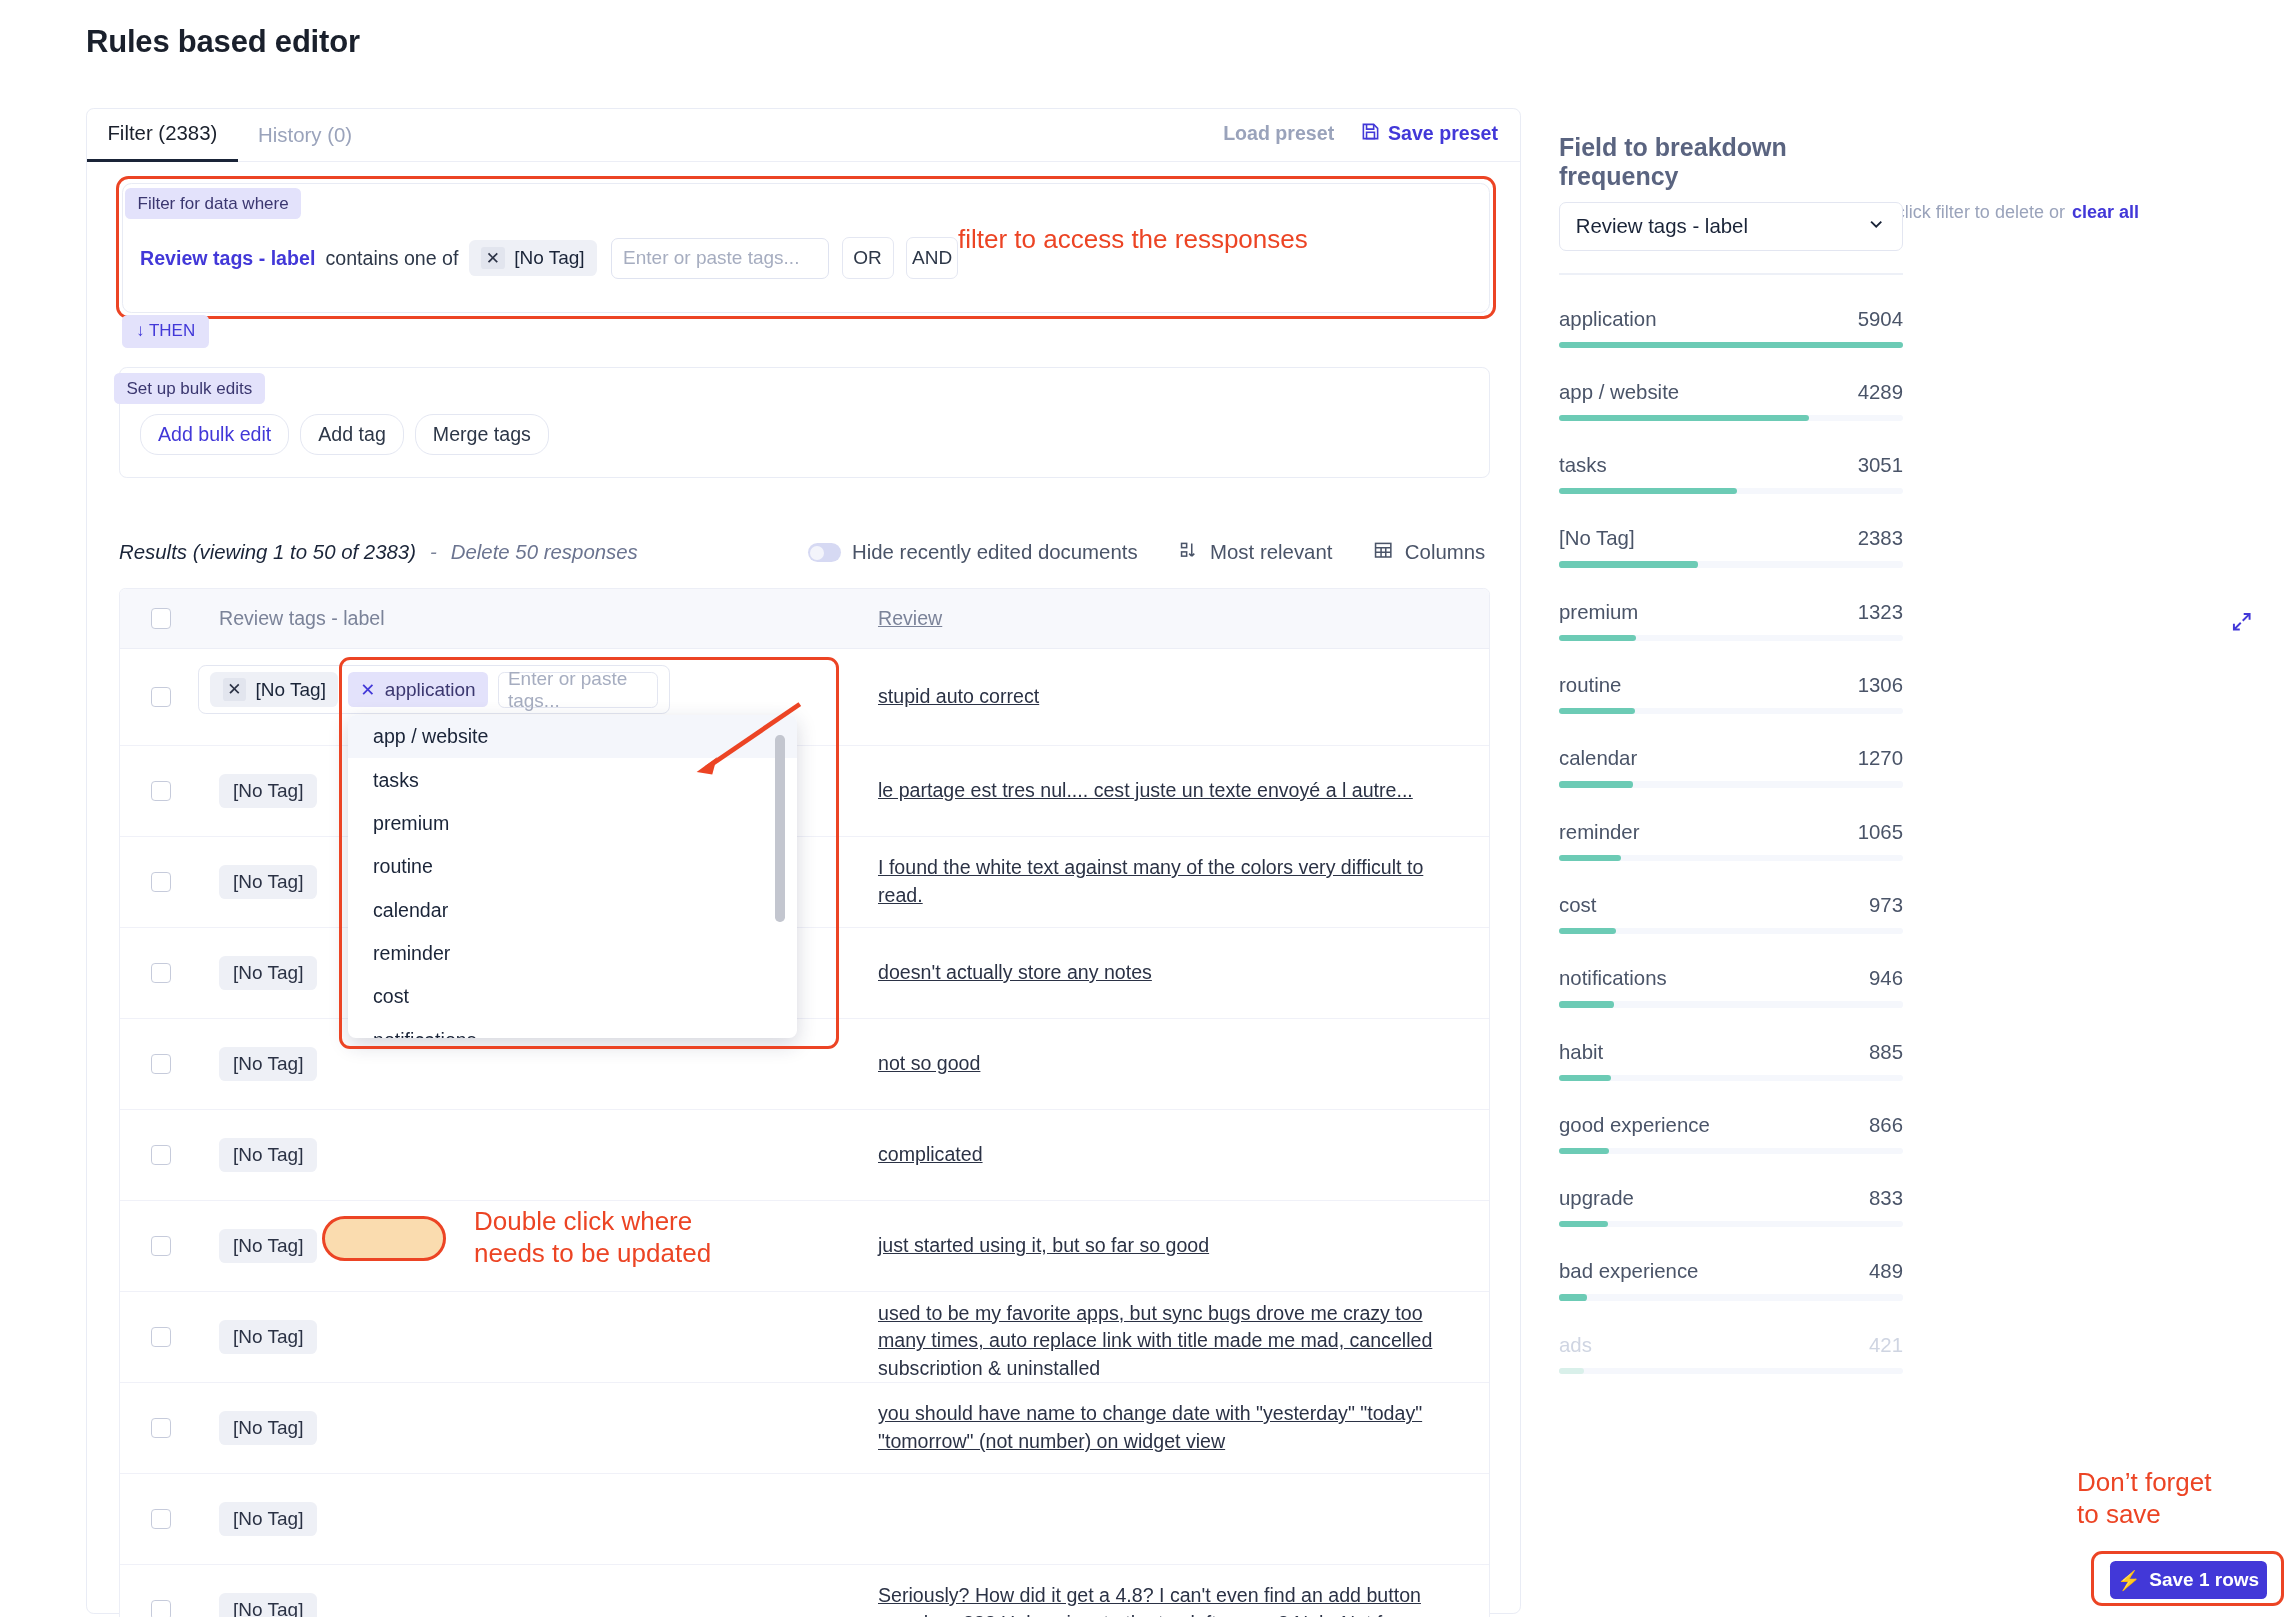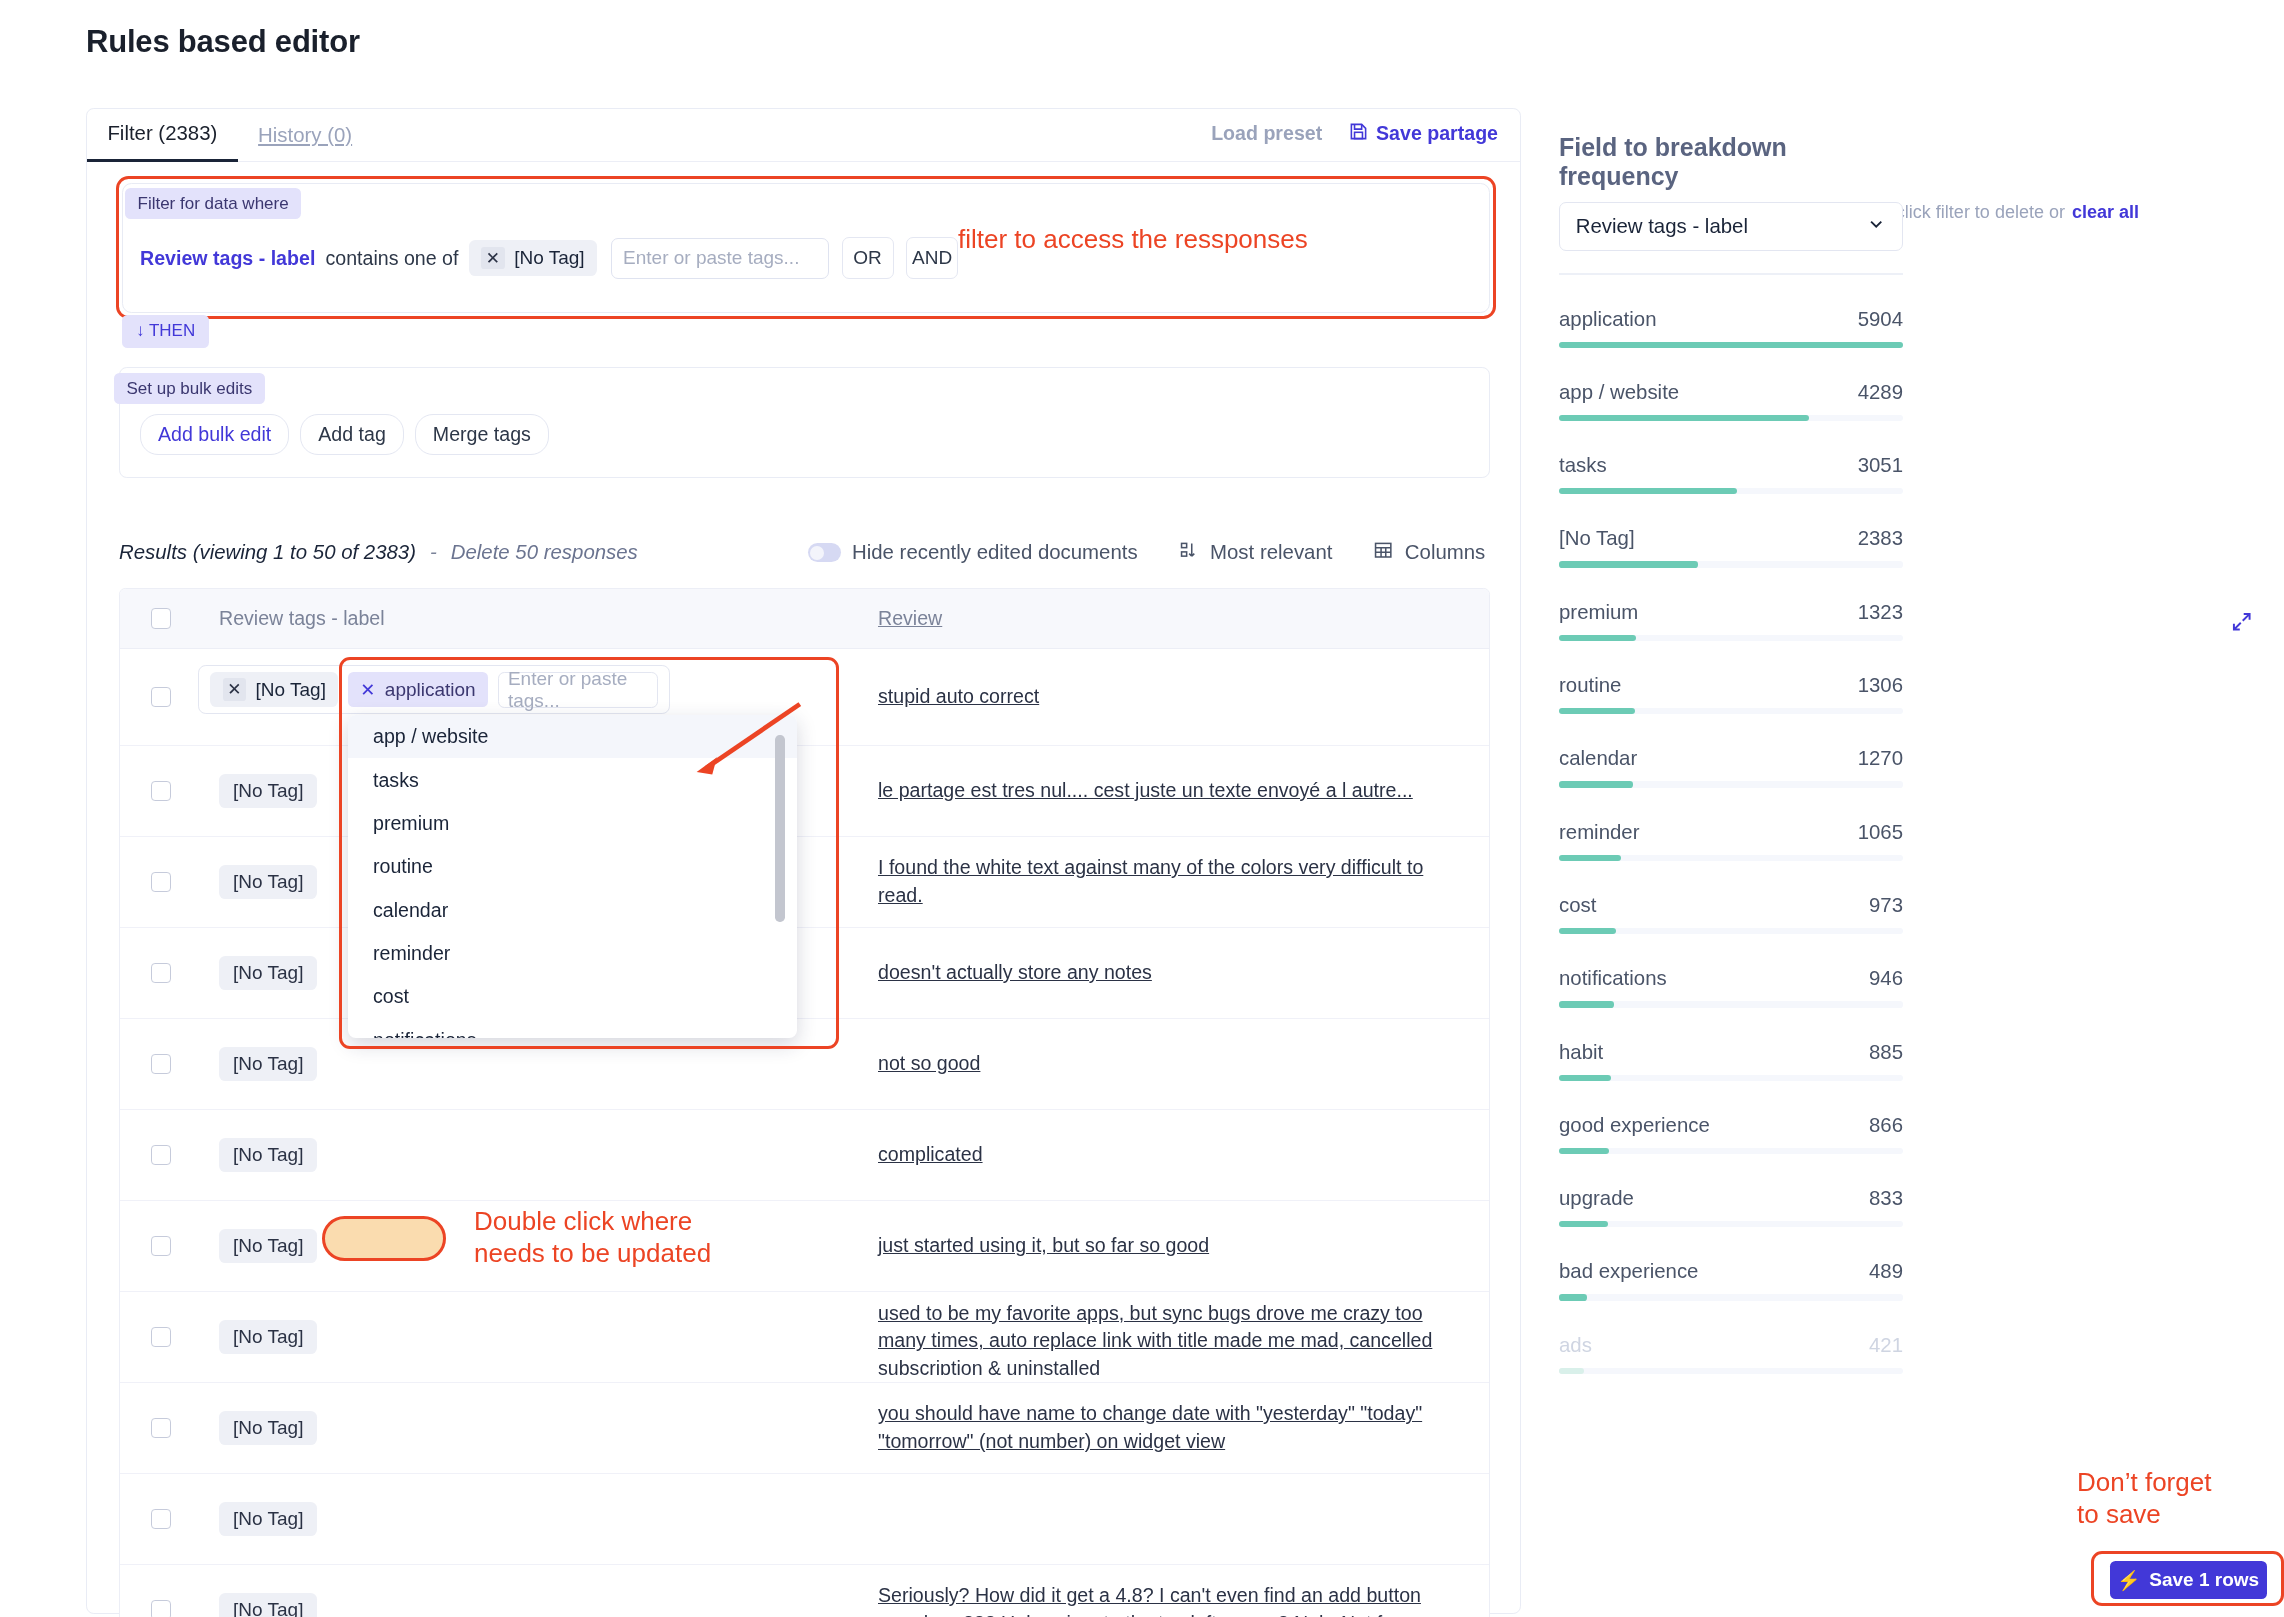--- a/index.html
+++ b/index.html
@@ -31,21 +31,21 @@
   .tabs-row {
     position: relative; height: 53px;
     border-bottom: 1.6px solid #eceef6;
     display: flex; align-items: center;
   }
   .tab {
     font-size: 20.4px; padding: 0 20.4px; height: 53px;
     display: flex; align-items: center; cursor: pointer;
   }
   .tab.active { color: #1a202c; font-weight: 500; border-bottom: 3.9px solid #1a2438; }
-  .tab.inactive { color: #9aa3bb; text-decoration: underline; }
+  .tab.inactive { color: #9aa3bb; }
   .preset-actions {
     position: absolute; right: 22px; top: 12.5px;
     display: flex; align-items: center; gap: 27px;
     font-size: 19.6px; font-weight: 600;
   }
   .load-preset { color: #9aa3bb; cursor: pointer; }
   .save-preset { color: #4238d8; cursor: pointer; display:flex; align-items:center; gap:7.8px; }
 
   
   .filter-outline {
@@ -291,21 +291,21 @@
   <div class="preset-actions">
     <span class="load-preset">Load preset</span>
     <span class="save-preset">
       <span>
         <svg width="19" height="19" viewBox="0 0 24 24" fill="none" stroke="#4238d8" stroke-width="2">
           <path d="M3 3h13l5 5v13H3z"></path>
             <path d="M7 3v6h9V3"></path>
             <rect x="7" y="13" width="10" height="8"></rect>
         </svg>
       </span>
-      <span>Save partage</span>
+      <span>Save preset</span>
     </span>
   </div>
 </div>
 
 <div class="filter-box"></div>
 <div class="filter-outline"></div>
 <div class="block-tag filter-label-tag">Filter for data where</div>
 
 <div class="filter-row">
   <span class="field-name">Review tags - label</span>

